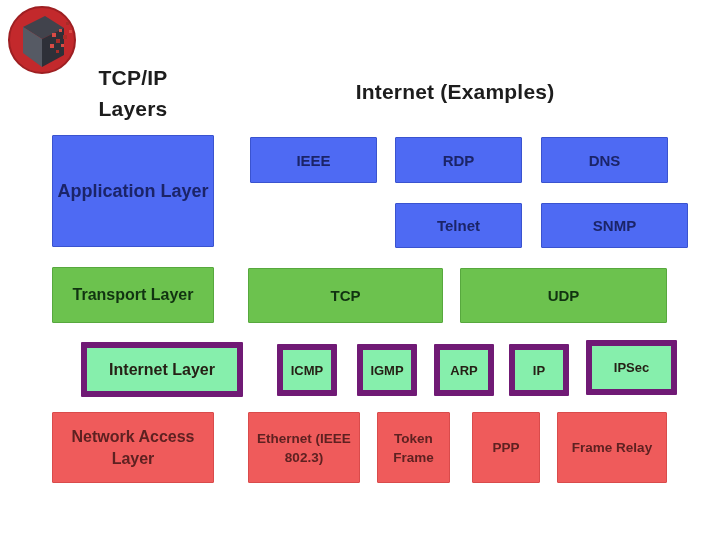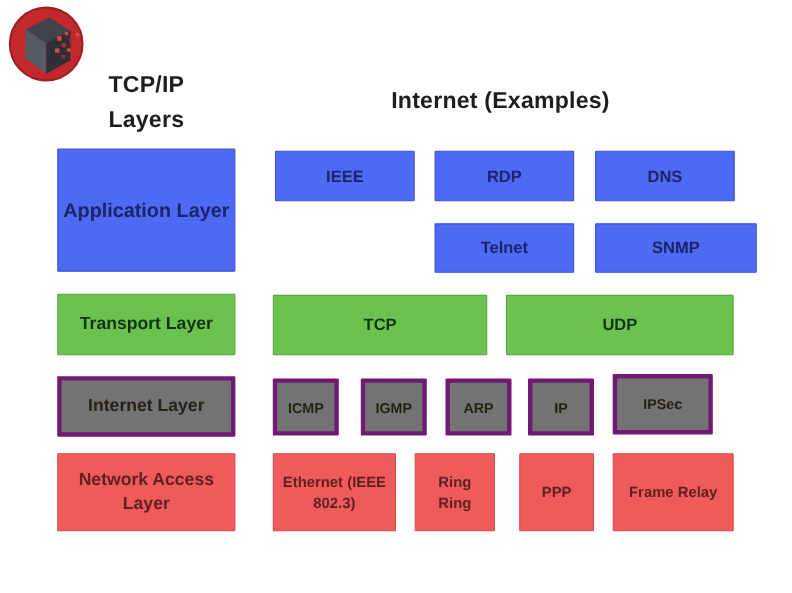--- a/index.html
+++ b/index.html
@@ -15,21 +15,21 @@
   .title-right{
     position:absolute;left:240px;top:80px;width:430px;text-align:center;
     font-size:21px;font-weight:700;color:#1d1d1d;letter-spacing:.2px;
   }
   .box{
     position:absolute;display:flex;align-items:center;justify-content:center;
     text-align:center;font-weight:700;box-sizing:border-box;border-radius:1px;
   }
   .box-blue  {background:#4e6af3;color:#1b2468;border:1px solid #3a53cf;}
   .box-green {background:#6cc24e;color:#113311;border:1px solid #57a83e;}
-  .box-yellow{background:#737373;color:#262116;border:4px solid #701a75;}
+  .box-yellow{background:#86efac;color:#262116;border:6px solid #701a75;margin-left:29px;}
   .box-red   {background:#ef5b5b;color:#5e2121;border:1px solid #d94b4b;}
 
   
   .layer-app      {left:52px;top:135px;width:162px;height:112px;font-size:18px;}
   .layer-transport{left:52px;top:267px;width:162px;height:56px;font-size:16px;}
   .layer-internet {left:52px;top:342px;width:162px;height:55px;font-size:16px;}
   .layer-network  {left:52px;top:412px;width:162px;height:71px;font-size:16px;line-height:22px;padding:0 14px;}
 
   
   .p-http  {left:250px;top:137px;width:127px;height:46px;font-size:15px;}
@@ -99,17 +99,17 @@
   <div class="box box-green p-tcp">TCP</div>
   <div class="box box-green p-udp">UDP</div>
 
   <div class="box box-yellow p-icmp">ICMP</div>
   <div class="box box-yellow p-igmp">IGMP</div>
   <div class="box box-yellow p-arp">ARP</div>
   <div class="box box-yellow p-ip">IP</div>
   <div class="box box-yellow p-ipsec">IPSec</div>
 
   <div class="box box-red p-ethernet">Ethernet (IEEE 802.3)</div>
-  <div class="box box-red p-tokenring">Ring Ring</div>
+  <div class="box box-red p-tokenring">Token Frame</div>
   <div class="box box-red p-ppp">PPP</div>
   <div class="box box-red p-framerelay">Frame Relay</div>
 
 </div>
 
 </body></html>

